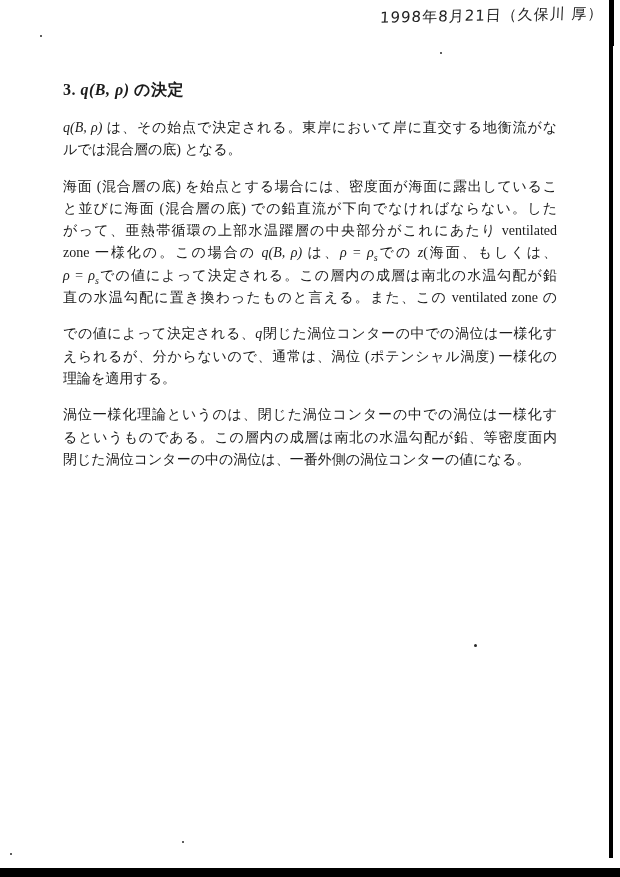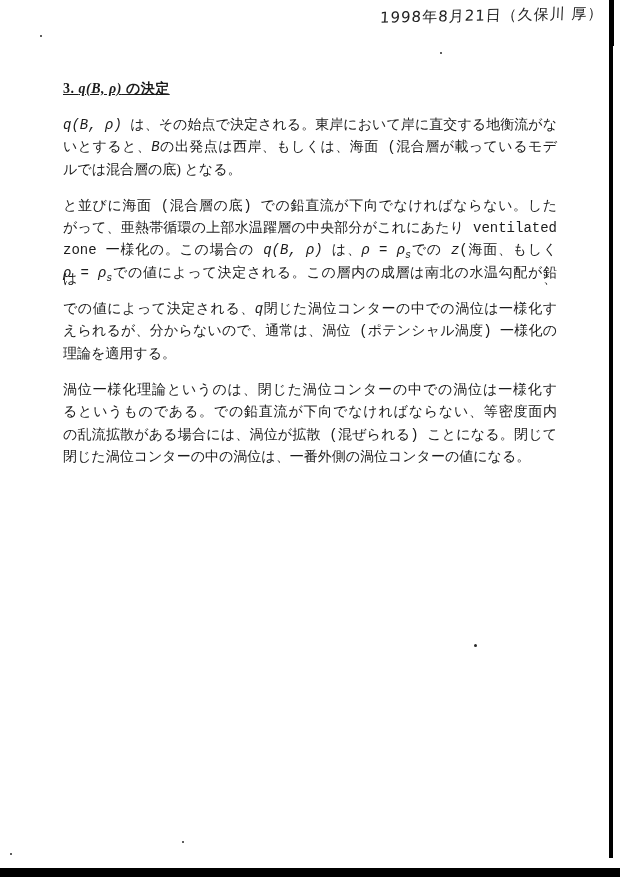--- a/index.html
+++ b/index.html
@@ -35,30 +35,29 @@
     transform: rotate(-1.2deg) skewX(-4deg);
     white-space: nowrap;
   }
   .note .pageno { margin-left: 16px; font-size: 18px; }
 
   
   .content {
     position: absolute; left: 63px; top: 80px; width: 494px;
   }
   .doc-title {
-    font-size: 14px; font-weight: bold; margin: 0 0 16px 0;
+    font-size: 16px; font-weight: bold; margin: 0 0 16px 0;
     letter-spacing: 0.5px;
-    text-decoration: underline;
   }
   .para { margin: 0 0 14px 0; }
   .line {
     font-size: 14px; line-height: 22.3px; height: 22.3px;
     text-align: justify;
   }
-  .line.fill { text-align-last: justify; font-family: Liberation Mono, monospace; }
+  .line.fill { text-align-last: justify; }
   .math { font-style: italic; }
   sub.math { font-style: italic; font-size: 10px; }
   .bold { font-weight: bold; }
   .frac {
     display: inline-flex; flex-direction: column; text-align: center;
     vertical-align: -5px; font-size: 9.5px; line-height: 1.05;
     font-style: italic; padding: 0 1px;
   }
   .frac .den { border-top: 1px solid #1b1b1b; }
 </style>
@@ -78,34 +77,34 @@
 
 <div class="note">
   <span>1998年8月21日（久保川 厚）</span><span class="pageno">8</span>
 </div>
 
 <div class="content">
   <h1 class="doc-title" id="doc-title"><span class="bold">3. </span><span class="math">q(B, ρ)</span><span class="bold"> の決定</span></h1>
   <div id="doc-body">
       <div class="para">
         <div class="line fill"><span class="math">q(B, ρ)</span><span class="plain"> は、その始点で決定される。東岸において岸に直交する地衡流がな</span></div>
-        <div class="line fill"><span class="plain">いとすると、</span><span class="math">B</span><span class="plain">の出発点は西岸、もしくは、海面 (混合層が載っているモデ</span></div>
         <div class="line"><span class="plain">ルでは混合層の底) となる。</span></div>
       </div>
       <div class="para">
+        <div class="line fill"><span class="plain">海面 (混合層の底) を始点とする場合には、密度面が海面に露出しているこ</span></div>
         <div class="line fill"><span class="plain">と並びに海面 (混合層の底) での鉛直流が下向でなければならない。した</span></div>
         <div class="line fill"><span class="plain">がって、亜熱帯循環の上部水温躍層の中央部分がこれにあたり ventilated</span></div>
         <div class="line fill"><span class="plain">zone 一様化の。この場合の </span><span class="math">q(B, ρ)</span><span class="plain"> は、</span><span class="math">ρ = ρ</span><sub class="math">s</sub><span class="plain">での </span><span class="math">z</span><span class="plain">(海面、もしくは、</span></div>
         <div class="line fill"><span class="math">ρ = ρ</span><sub class="math">s</sub><span class="plain">での値によって決定される。この層内の成層は南北の水温勾配が鉛</span></div>
+        <div class="line fill"><span class="plain">直の水温勾配に置き換わったものと言える。また、この ventilated zone の</span></div>
       </div>
       <div class="para">
         <div class="line fill"><span class="plain">での値によって決定される、</span><span class="math">q</span><span class="plain">閉じた渦位コンターの中での渦位は一様化す</span></div>
         <div class="line fill"><span class="plain">えられるが、分からないので、通常は、渦位 (ポテンシャル渦度) 一様化の</span></div>
         <div class="line"><span class="plain">理論を適用する。</span></div>
       </div>
       <div class="para">
         <div class="line fill"><span class="plain">渦位一様化理論というのは、閉じた渦位コンターの中での渦位は一様化す</span></div>
-        <div class="line fill"><span class="plain">るというものである。での鉛直流が下向でなければならない、等密度面内</span></div>
-        <div class="line fill"><span class="plain">の乱流拡散がある場合には、渦位が拡散 (混ぜられる) ことになる。閉じて</span></div>
+        <div class="line fill"><span class="plain">るというものである。この層内の成層は南北の水温勾配が鉛、等密度面内</span></div>
         <div class="line"><span class="plain">閉じた渦位コンターの中の渦位は、一番外側の渦位コンターの値になる。</span></div>
       </div>
     </div>
 </div>
 
 </body></html>

